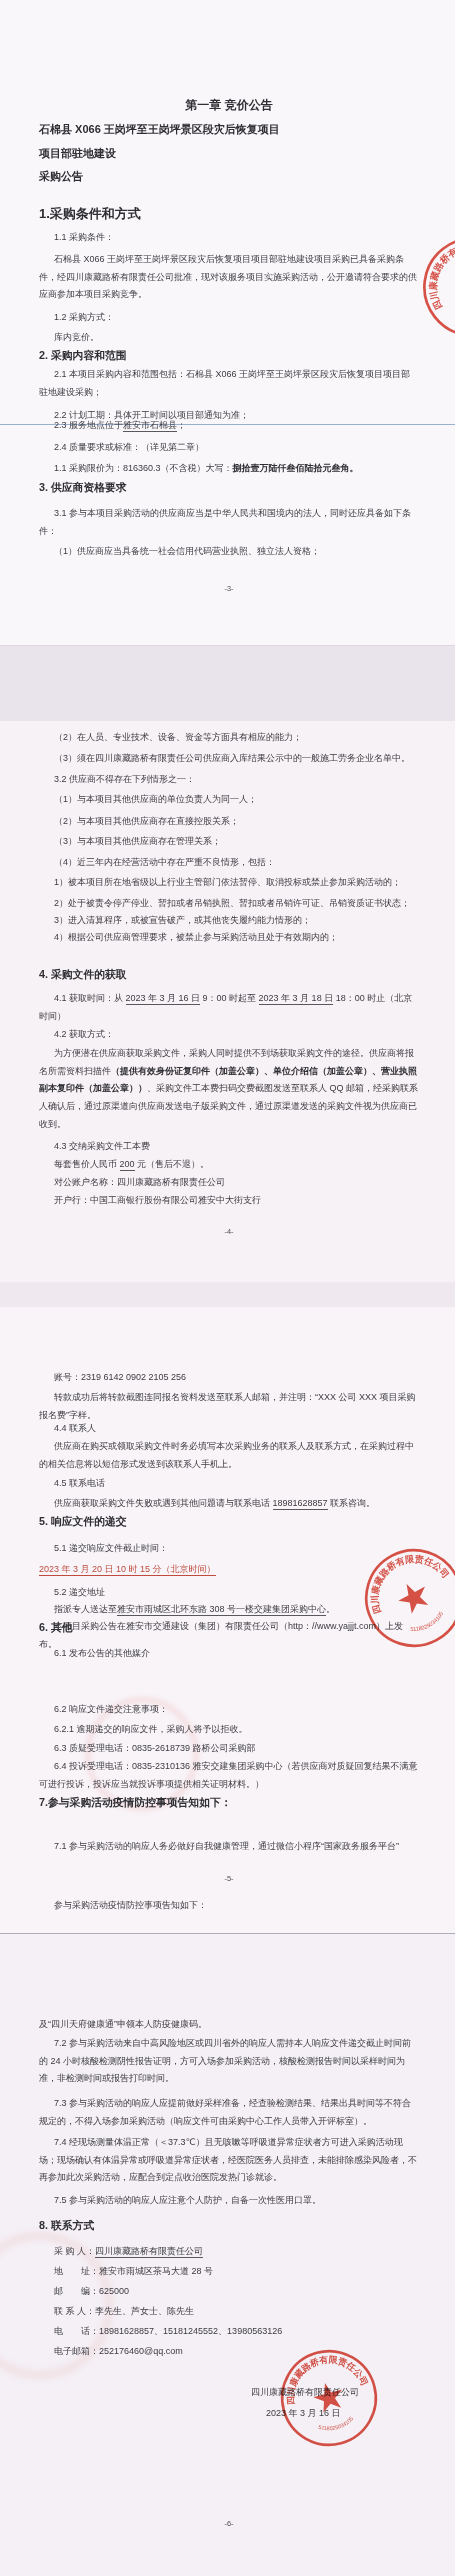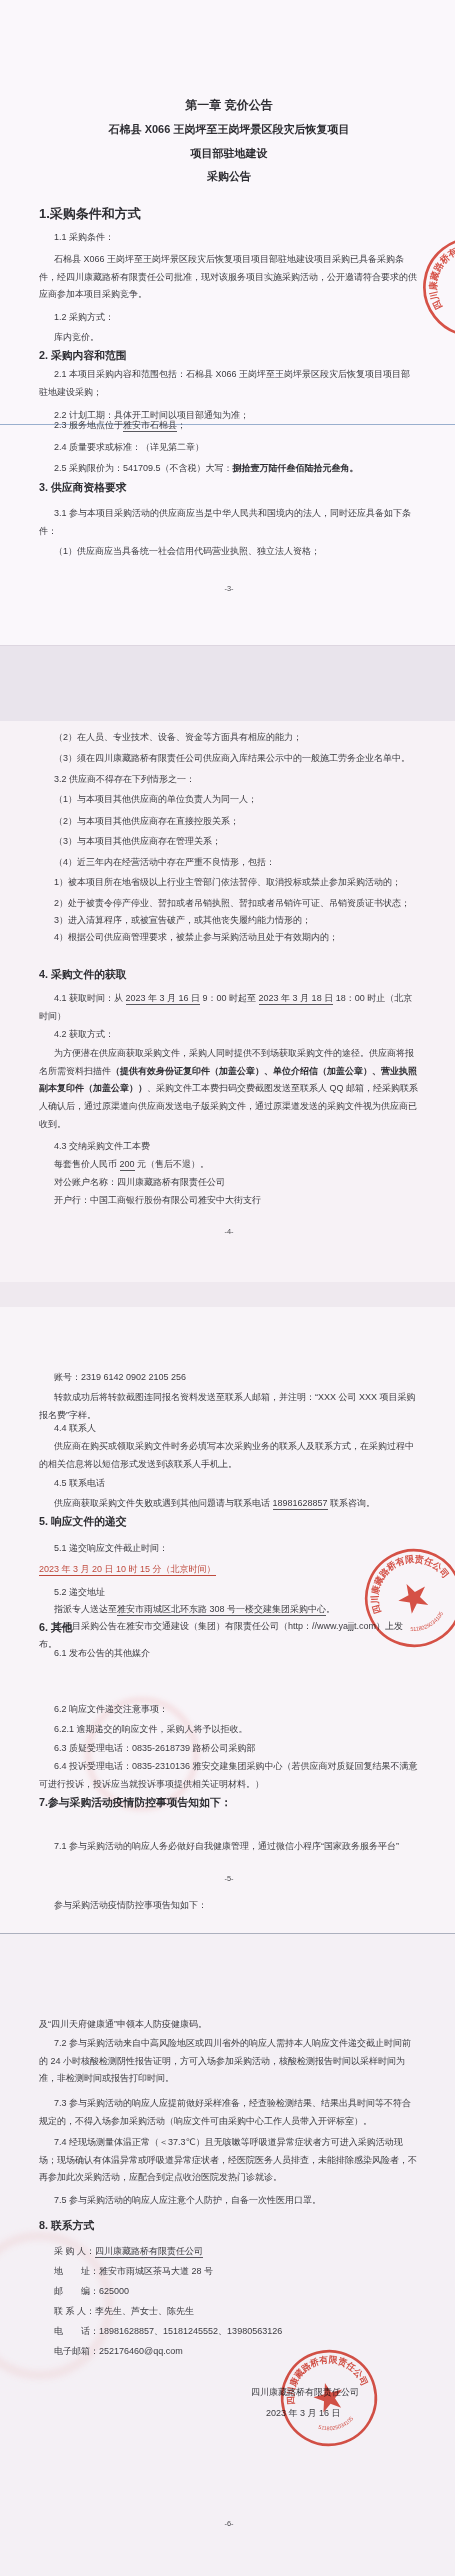--- a/index.html
+++ b/index.html
@@ -18,21 +18,21 @@
   #band-p4{top:1933px;height:643px;background:#f4f0f5;}
   .scanline{position:absolute;left:0;width:456px;}
   #line-blue{top:424px;height:1.1px;background:#8ea6c9;opacity:.9;}
   #line-gray{top:1933px;height:0.6px;background:#9aa0b0;opacity:.8;}
 
   .blk{position:absolute;left:39px;width:380px;font-size:9px;line-height:17.7px;color:#3b3b40;}
   .ind{text-indent:15px;}
   .h-big{font-size:10.8px;font-weight:bold;color:#2e2e33;line-height:17px;}
   .h-small{font-size:13px;font-weight:bold;color:#2e2e33;line-height:17px;}
   .title-1{font-size:12px;font-weight:bold;text-align:center;color:#2e2e33;line-height:19.4px;}
-  .title-2{font-size:11px;font-weight:bold;text-align:center;color:#2e2e33;line-height:19.4px;}
+  .title-2{font-size:11px;font-weight:bold;color:#2e2e33;line-height:19.4px;}
   .pgnum{text-align:center;font-size:7.4px;color:#4a4a4e;}
   .u{border-bottom:0.9px solid rgba(60,60,66,.85);padding-bottom:0.6px;}
   .bold{font-weight:bold;color:#2e2e33;}
   .redline{color:#bf4a3d;border-bottom:0.9px solid #bf4a3d;padding-bottom:0.6px;}
   .sig{position:absolute;font-size:9px;color:#3b3b40;}
 
   .stamp{position:absolute;opacity:.88;mix-blend-mode:multiply;}
   .ghost{position:absolute;border-radius:50%;pointer-events:none;}
   #ghost-1{left:85px;top:1697px;width:102px;height:102px;border:6.8px solid rgba(214,60,46,.10);filter:blur(2.8px);}
   #ghost-2{left:-34px;top:2232px;width:131px;height:131px;border:8px solid rgba(214,60,46,.08);filter:blur(3.4px);}
@@ -60,21 +60,21 @@
 <div class="blk ind" style="top:229px">1.1 采购条件：</div>
 <div class="blk ind" style="top:251px">石棉县 X066 王岗坪至王岗坪景区段灾后恢复项目项目部驻地建设项目采购已具备采购条件，经四川康藏路桥有限责任公司批准，现对该服务项目实施采购活动，公开邀请符合要求的供应商参加本项目采购竞争。</div>
 <div class="blk ind" style="top:309px">1.2 采购方式：</div>
 <div class="blk ind" style="top:329px">库内竞价。</div>
 
 <div class="blk h-big" style="top:347px">2. 采购内容和范围</div>
 <div class="blk ind" style="top:366px">2.1 本项目采购内容和范围包括：石棉县 X066 王岗坪至王岗坪景区段灾后恢复项目项目部驻地建设采购；</div>
 <div class="blk ind" style="top:407px">2.2 计划工期：具体开工时间以项目部通知为准；</div>
 <div class="blk ind" style="top:417px"><span>2.3 服务地点位于</span><span class="u">雅安市石棉县</span><span>；</span></div>
 <div class="blk ind" style="top:439px">2.4 质量要求或标准：（详见第二章）</div>
-<div class="blk ind" style="top:460px"><span>2.5 采购限价为：541709.5（不含税）大写：</span><span class="bold">捌拾壹万陆仟叁佰陆拾元叁角。</span></div>
+<div class="blk ind" style="top:460px"><span>1.1 采购限价为：816360.3（不含税）大写：</span><span class="bold">捌拾壹万陆仟叁佰陆拾元叁角。</span></div>
 
 <div class="blk h-big" style="top:479px">3.  供应商资格要求</div>
 <div class="blk ind" style="top:505px">3.1 参与本项目采购活动的供应商应当是中华人民共和国境内的法人，同时还应具备如下条件：</div>
 <div class="blk ind" style="top:543px">（1）供应商应当具备统一社会信用代码营业执照、独立法人资格；</div>
 <div class="blk pgnum" style="top:580px">-3-</div>
 <div class="blk ind" style="top:729px">（2）在人员、专业技术、设备、资金等方面具有相应的能力；</div>
 <div class="blk ind" style="top:750px">（3）须在四川康藏路桥有限责任公司供应商入库结果公示中的一般施工劳务企业名单中。</div>
 <div class="blk ind" style="top:771px">3.2 供应商不得存在下列情形之一：</div>
 <div class="blk ind" style="top:791px">（1）与本项目其他供应商的单位负责人为同一人；</div>
 <div class="blk ind" style="top:813px">（2）与本项目其他供应商存在直接控股关系；</div>

